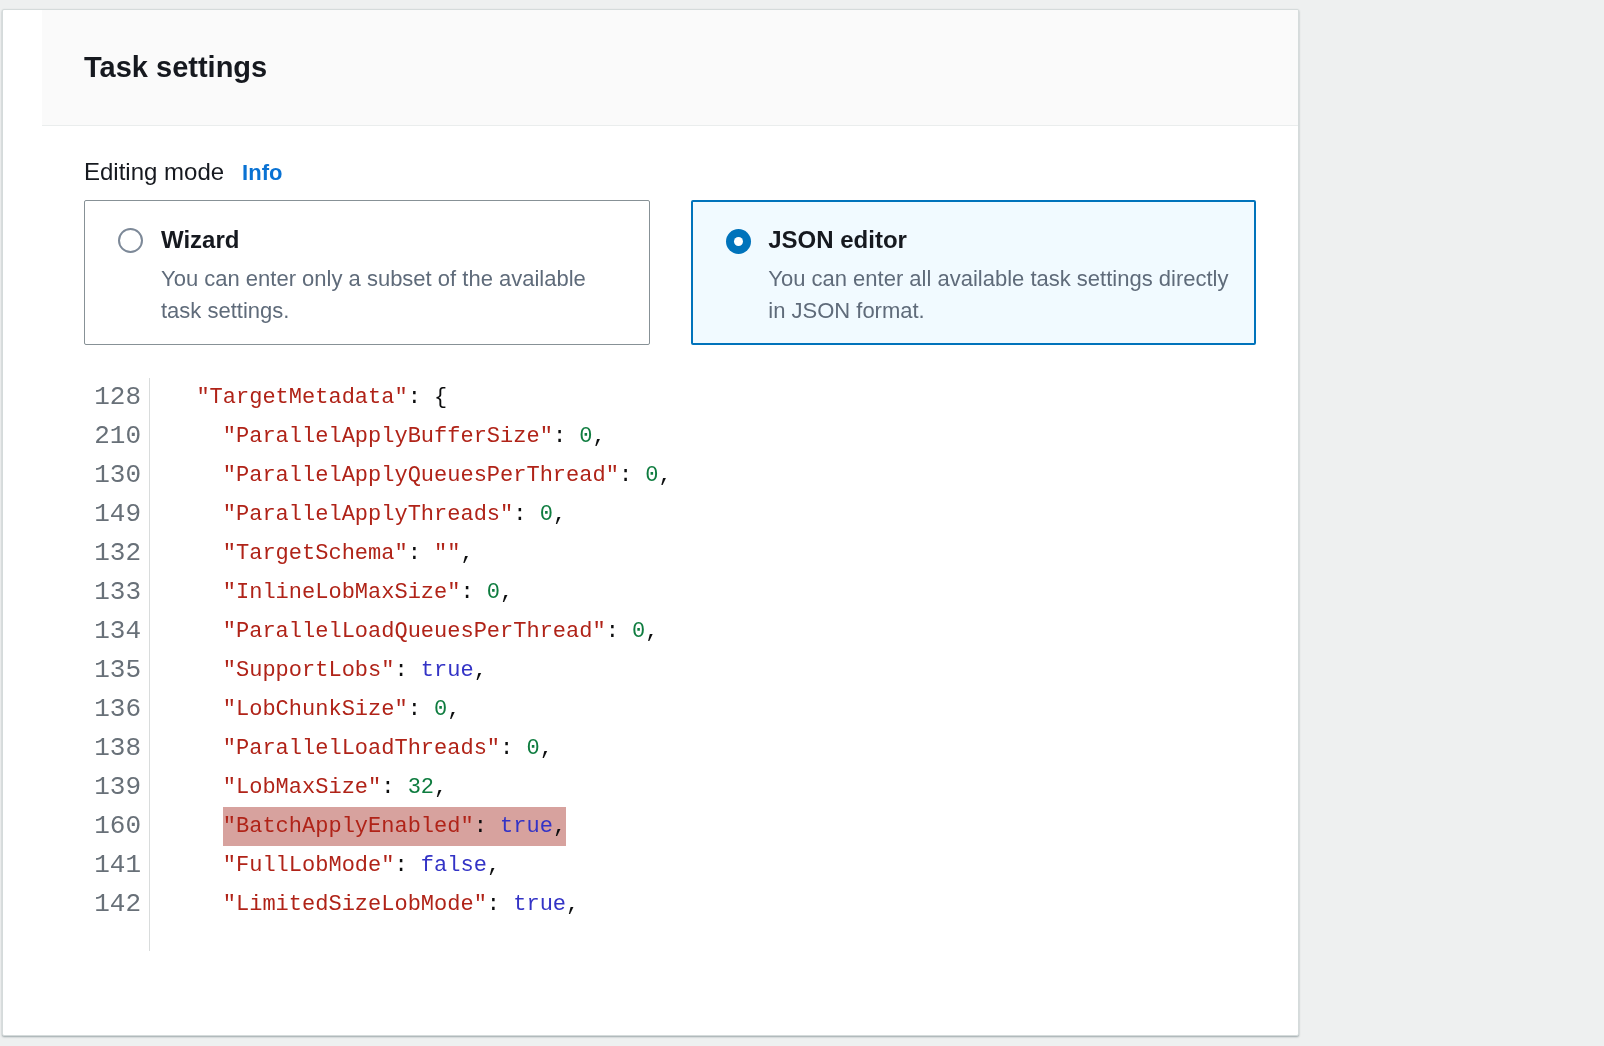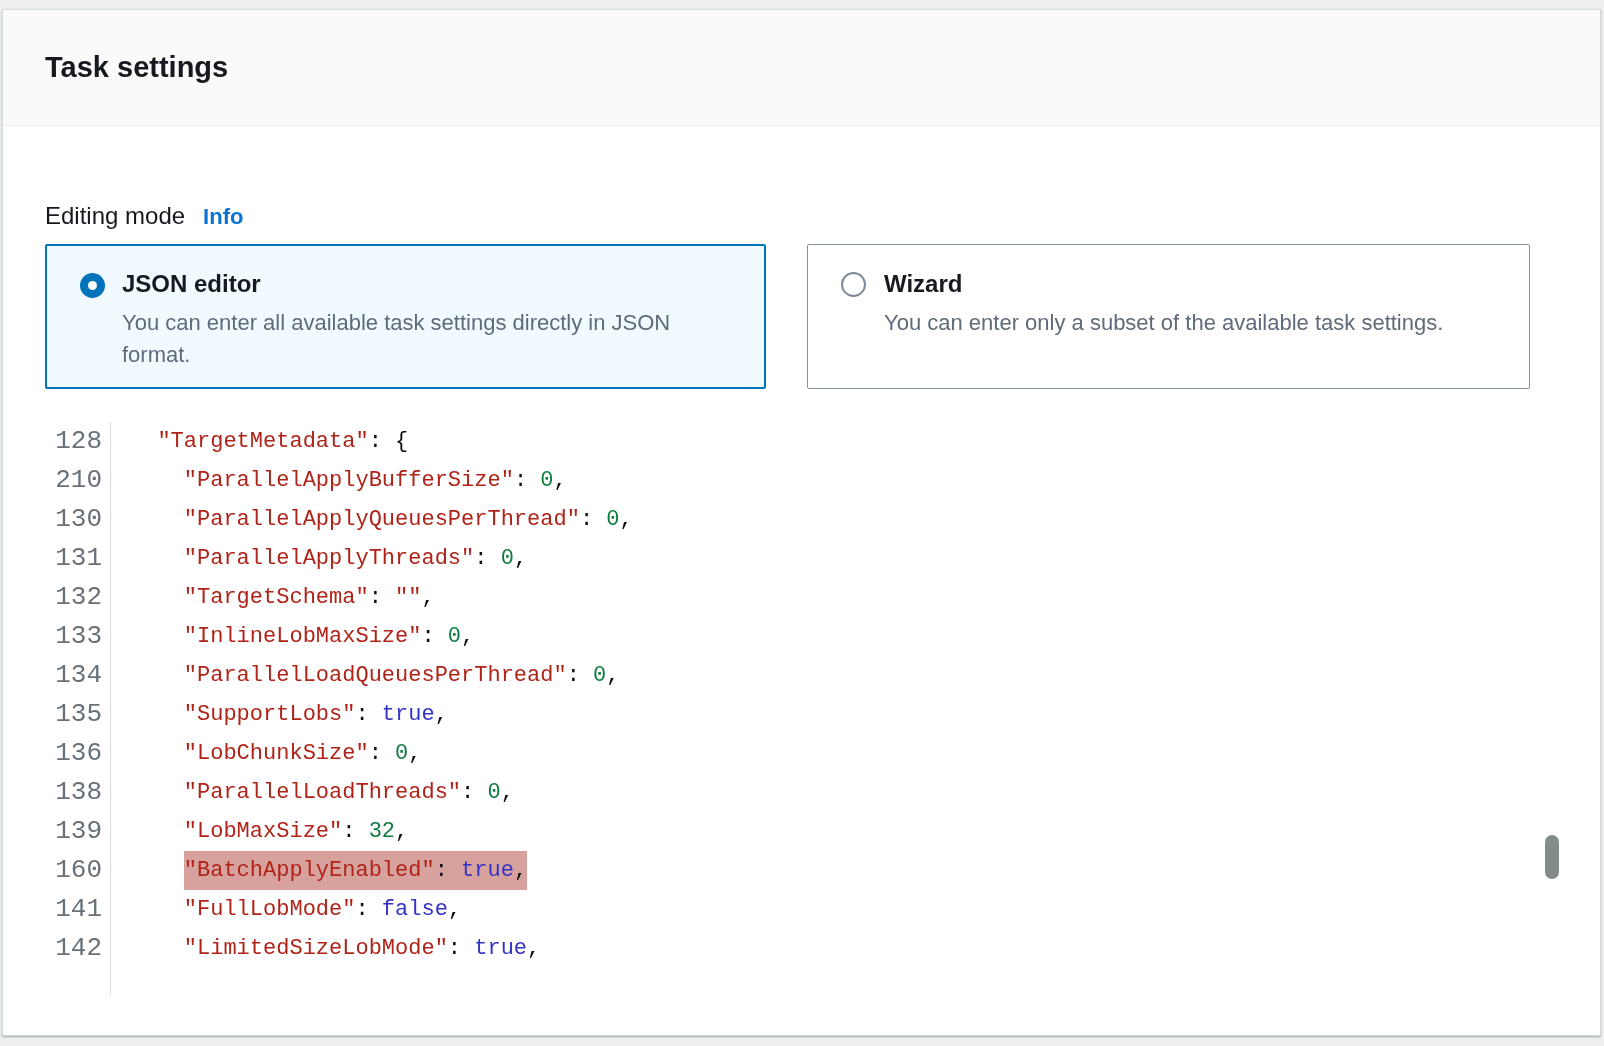--- a/index.html
+++ b/index.html
@@ -29,26 +29,27 @@
   *{box-sizing:border-box;margin:0;padding:0;}
   html,body{width:1604px;height:1046px;overflow:hidden;}
   body{
     background:var(--page-bg);
     font-family:"Liberation Sans", sans-serif;
     color:var(--text-color);
   }
   .card{
     position:absolute;
     left:2px; top:9px;
-    width:1599px; height:1027px;
+    width:1297px; height:1027px;
     background:var(--card-bg);
     border:1px solid var(--card-border);
     border-radius:2px;
     box-shadow:0 1px 2px rgba(0,28,36,.35);
     overflow:hidden;
+    padding-left:39px;
   }
   .card-header{
     height:116px;
     background:var(--header-bg);
     border-bottom:1px solid var(--divider);
     display:flex;
     align-items:center;
     padding-left:42px;
   }
   .card-header h1{
@@ -57,21 +58,20 @@
     color:var(--title-color);
   }
   .card-body{
     padding:32px 42px 0 42px;
   }
   .field-label-row{
     display:flex;
     align-items:baseline;
     gap:18px;
     margin-bottom:14px;
-    margin-top:44px;
   }
   .field-label{
     font-size:24px;
     color:var(--text-color);
   }
   .info-link{
     font-size:22px;
     font-weight:700;
     color:var(--info-blue);
     text-decoration:none;
@@ -191,44 +191,44 @@
 
   <div class="card-body">
 
     <div class="field-label-row">
       <span class="field-label">Editing mode</span>
       <a class="info-link">Info</a>
     </div>
 
     <div class="tiles">
 
+      <div class="tile">
+        <span class="radio"></span>
+        <div class="tile-text">
+          <div class="tile-title">Wizard</div>
+          <div class="tile-desc">You can enter only a subset of the available task settings.</div>
+        </div>
+      </div>
+
       <div class="tile selected">
         <span class="radio checked"></span>
         <div class="tile-text">
           <div class="tile-title">JSON editor</div>
           <div class="tile-desc">You can enter all available task settings directly in JSON format.</div>
         </div>
       </div>
 
-      <div class="tile">
-        <span class="radio"></span>
-        <div class="tile-text">
-          <div class="tile-title">Wizard</div>
-          <div class="tile-desc">You can enter only a subset of the available task settings.</div>
-        </div>
-      </div>
-
     </div>
 
     <div class="editor">
       <div>
           <div class="code-line"><span class="gutter">128</span><span class="code-text"><span class="tok-plain">  </span><span class="tok-key">"TargetMetadata"</span><span class="tok-plain">: </span><span class="tok-plain">{</span></span></div>
           <div class="code-line"><span class="gutter">210</span><span class="code-text"><span class="tok-plain">    </span><span class="tok-key">"ParallelApplyBufferSize"</span><span class="tok-plain">: </span><span class="tok-num">0</span><span class="tok-plain">,</span></span></div>
           <div class="code-line"><span class="gutter">130</span><span class="code-text"><span class="tok-plain">    </span><span class="tok-key">"ParallelApplyQueuesPerThread"</span><span class="tok-plain">: </span><span class="tok-num">0</span><span class="tok-plain">,</span></span></div>
-          <div class="code-line"><span class="gutter">131</span><span class="code-text"><span class="tok-plain">    </span><span class="tok-key">"ParallelApplyThreads"</span><span class="tok-plain">: </span><span class="tok-num">0</span><span class="tok-plain">,</span></span></div>
+          <div class="code-line"><span class="gutter">149</span><span class="code-text"><span class="tok-plain">    </span><span class="tok-key">"ParallelApplyThreads"</span><span class="tok-plain">: </span><span class="tok-num">0</span><span class="tok-plain">,</span></span></div>
           <div class="code-line"><span class="gutter">132</span><span class="code-text"><span class="tok-plain">    </span><span class="tok-key">"TargetSchema"</span><span class="tok-plain">: </span><span class="tok-str">""</span><span class="tok-plain">,</span></span></div>
           <div class="code-line"><span class="gutter">133</span><span class="code-text"><span class="tok-plain">    </span><span class="tok-key">"InlineLobMaxSize"</span><span class="tok-plain">: </span><span class="tok-num">0</span><span class="tok-plain">,</span></span></div>
           <div class="code-line"><span class="gutter">134</span><span class="code-text"><span class="tok-plain">    </span><span class="tok-key">"ParallelLoadQueuesPerThread"</span><span class="tok-plain">: </span><span class="tok-num">0</span><span class="tok-plain">,</span></span></div>
           <div class="code-line"><span class="gutter">135</span><span class="code-text"><span class="tok-plain">    </span><span class="tok-key">"SupportLobs"</span><span class="tok-plain">: </span><span class="tok-bool">true</span><span class="tok-plain">,</span></span></div>
           <div class="code-line"><span class="gutter">136</span><span class="code-text"><span class="tok-plain">    </span><span class="tok-key">"LobChunkSize"</span><span class="tok-plain">: </span><span class="tok-num">0</span><span class="tok-plain">,</span></span></div>
           <div class="code-line"><span class="gutter">138</span><span class="code-text"><span class="tok-plain">    </span><span class="tok-key">"ParallelLoadThreads"</span><span class="tok-plain">: </span><span class="tok-num">0</span><span class="tok-plain">,</span></span></div>
           <div class="code-line"><span class="gutter">139</span><span class="code-text"><span class="tok-plain">    </span><span class="tok-key">"LobMaxSize"</span><span class="tok-plain">: </span><span class="tok-num">32</span><span class="tok-plain">,</span></span></div>
           <div class="code-line"><span class="gutter">160</span><span class="code-text"><span class="tok-plain">    </span><span class="hl"><span class="tok-key">"BatchApplyEnabled"</span><span class="tok-plain">: </span><span class="tok-bool">true</span><span class="tok-plain">,</span></span></span></div>
           <div class="code-line"><span class="gutter">141</span><span class="code-text"><span class="tok-plain">    </span><span class="tok-key">"FullLobMode"</span><span class="tok-plain">: </span><span class="tok-bool">false</span><span class="tok-plain">,</span></span></div>
           <div class="code-line"><span class="gutter">142</span><span class="code-text"><span class="tok-plain">    </span><span class="tok-key">"LimitedSizeLobMode"</span><span class="tok-plain">: </span><span class="tok-bool">true</span><span class="tok-plain">,</span></span></div>

